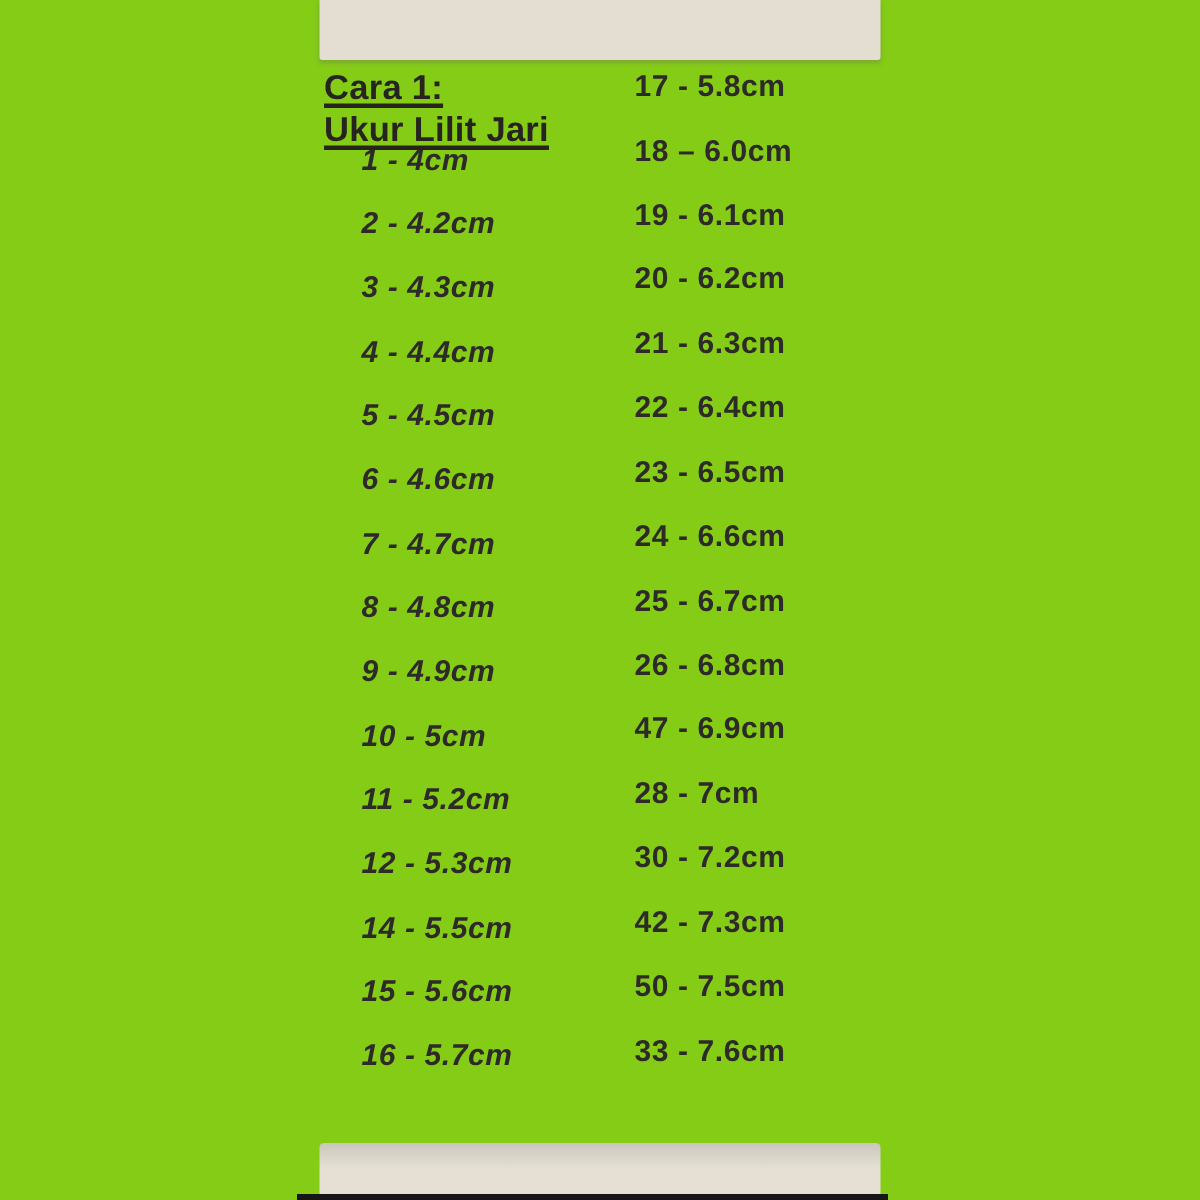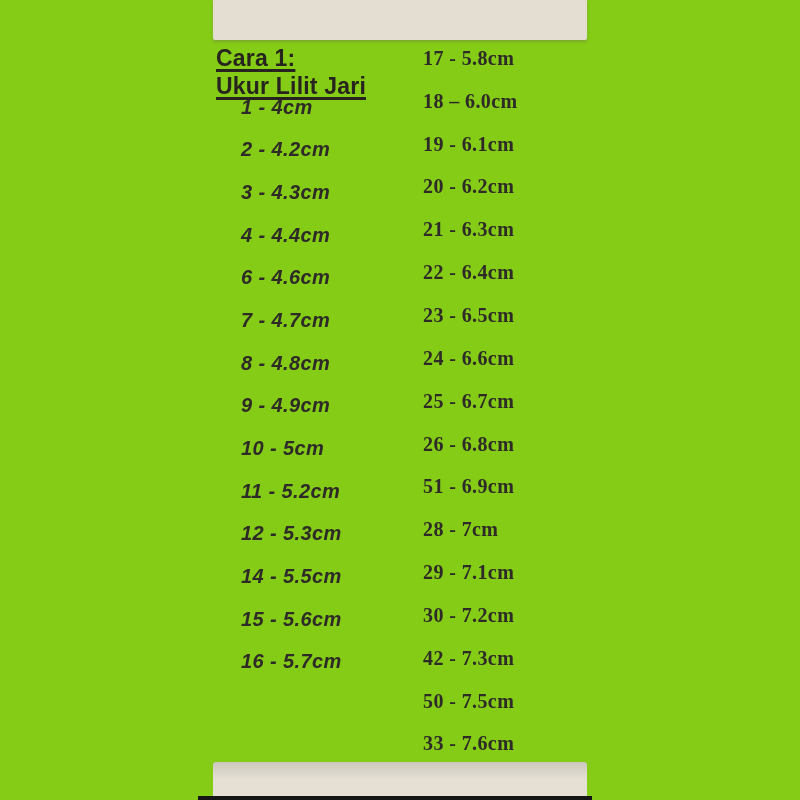--- a/index.html
+++ b/index.html
@@ -59,21 +59,21 @@
   .col {
     position: absolute;
     color: #2e2a27;
     font-weight: 700;
     font-size: 20px;
     letter-spacing: .4px;
   }
   .col-left  { left: 241px; top: 86px; }
   .col-right { left: 423px; top: 37px; }
   .col-left  .row { height: 42.65px; display: flex; align-items: center; font-style: italic; }
-  .col-right .row { height: 42.85px; display: flex; align-items: center; font-family: Liberation Serif, serif; }
+  .col-right .row { height: 42.85px; display: flex; align-items: center; }
 </style>
 </head>
 <body>
 
 <div class="stage">
 
   <div class="band-top"></div>
 
   <div class="header">
     <span class="hline">Cara 1:</span>
@@ -83,20 +83,21 @@
   <div class="col col-left">
 
       <div class="row">1 - 4cm</div>
 
       <div class="row">2 - 4.2cm</div>
 
       <div class="row">3 - 4.3cm</div>
 
       <div class="row">4 - 4.4cm</div>
 
+      <div class="row">5 - 4.5cm</div>
 
       <div class="row">6 - 4.6cm</div>
 
       <div class="row">7 - 4.7cm</div>
 
       <div class="row">8 - 4.8cm</div>
 
       <div class="row">9 - 4.9cm</div>
 
       <div class="row">10 - 5cm</div>
@@ -128,25 +129,24 @@
       <div class="row">22 - 6.4cm</div>
 
       <div class="row">23 - 6.5cm</div>
 
       <div class="row">24 - 6.6cm</div>
 
       <div class="row">25 - 6.7cm</div>
 
       <div class="row">26 - 6.8cm</div>
 
-      <div class="row">51 - 6.9cm</div>
+      <div class="row">47 - 6.9cm</div>
 
       <div class="row">28 - 7cm</div>
 
-      <div class="row">29 - 7.1cm</div>
 
       <div class="row">30 - 7.2cm</div>
 
       <div class="row">42 - 7.3cm</div>
 
       <div class="row">50 - 7.5cm</div>
 
       <div class="row">33 - 7.6cm</div>
     </div>
 

